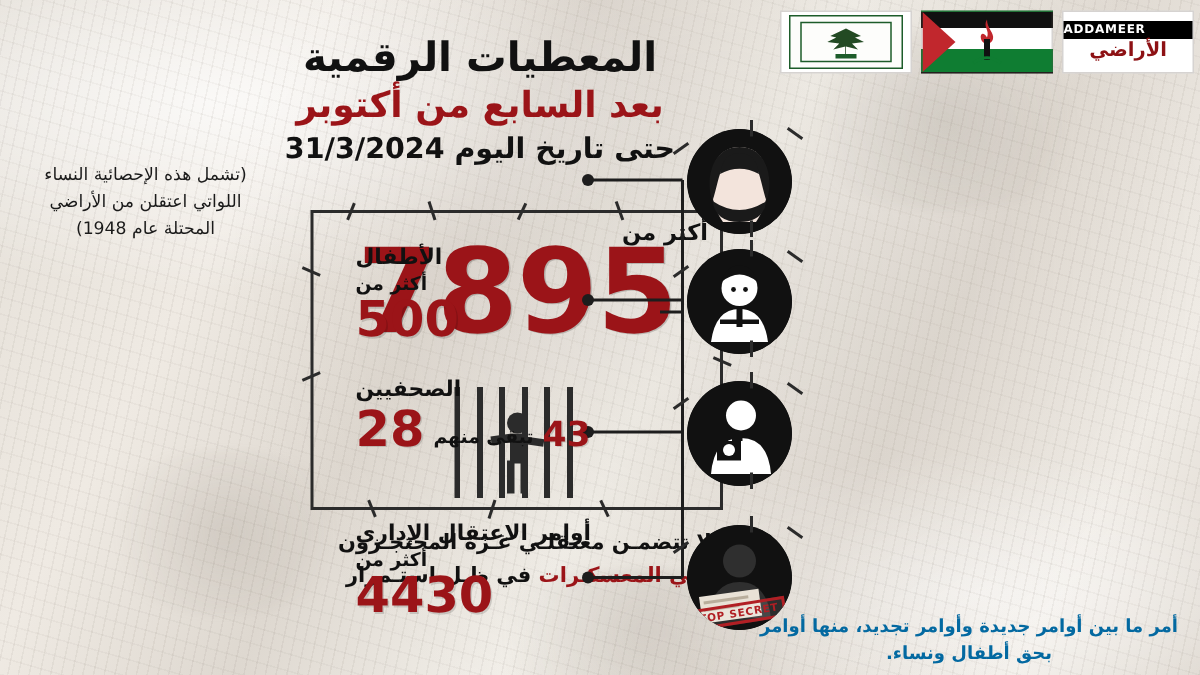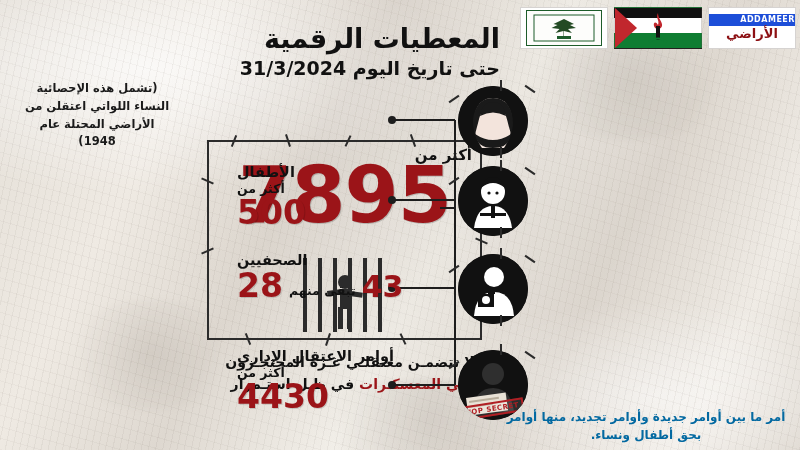--- a/index.html
+++ b/index.html
@@ -32,22 +32,22 @@
   }
 
   
   #logos{position:absolute;top:4px;left:0;right:0;height:46px;}
   .logo{position:absolute;top:3px;height:40px;border:1px solid rgba(90,80,70,.25);}
   #logo-addameer{
     right:4px;width:86px;background:#ffffff;
     display:flex;flex-direction:column;align-items:center;justify-content:center;
   }
   #logo-addameer .lg-en{
-    font-size:8px;font-weight:bold;color:#ffffff;background:#1d4ed8;
-    width:100%;text-align:right;letter-spacing:.5px;line-height:12px;
+    font-size:8px;font-weight:bold;color:#ffffff;background:#000000;
+    width:100%;text-align:left;letter-spacing:.5px;line-height:12px;
   }
   #logo-addameer .lg-ar{
     font-size:13px;font-weight:bold;color:#8d1114;line-height:16px;
     font-family:"DejaVu Sans", sans-serif;
   }
   #logo-pal{
     right:98px;width:86px;
     background:linear-gradient(180deg,#101010 0 26%,#ffffff 26% 62%,#0f7d32 62% 100%);
     overflow:hidden;
   }
@@ -68,21 +68,21 @@
     right:192px;width:86px;background:#ffffff;
     display:flex;align-items:center;justify-content:center;
   }
   #logo-pmo .emblem{
     width:74px;height:34px;border:1px solid #1d5c2a;position:relative;background:#fdfdfb;
     display:flex;align-items:center;justify-content:center;
   }
 
   
   #heading{
-    position:absolute;top:24px;right:300px;width:360px;
+    position:absolute;top:24px;right:300px;width:360px;text-align:center;
     direction:rtl;
   }
   #heading .h1{
     font-size:27px;font-weight:bold;color:#111;line-height:1.12;letter-spacing:0;
   }
   #heading .h2{
     font-size:24px;font-weight:bold;color:#9b1418;line-height:1.2;margin-top:2px;
   }
   #heading .h3{
     font-size:19px;font-weight:bold;color:#111;line-height:1.25;margin-top:3px;
@@ -120,22 +120,22 @@
   }
 
   #footnote{
     position:absolute;top:352px;right:300px;width:300px;text-align:center;
     font-size:14px;font-weight:bold;color:#111;line-height:1.55;direction:rtl;
   }
   #footnote .red{color:#9b1418;}
 
   
   #sidenote{
-    position:absolute;top:80px;right:628px;width:150px;text-align:center;
-    font-size:11.5px;color:#1a1a1a;line-height:1.55;direction:rtl;font-weight:bold;
+    position:absolute;top:108px;right:628px;width:150px;text-align:center;
+    font-size:11.5px;color:#1a1a1a;line-height:1.55;direction:rtl;font-weight:normal;
   }
 
   
   .row{position:absolute;right:228px;width:330px;height:72px;}
   .row .icon{
     position:absolute;right:44px;top:2px;width:70px;height:70px;border-radius:50%;
     background:#111;overflow:hidden;
   }
   .row .icon .glyph{
     position:absolute;left:50%;top:50%;transform:translate(-50%,-50%);
@@ -143,21 +143,21 @@
   }
   .row .labels{
     position:absolute;right:120px;top:0;width:215px;text-align:left;direction:rtl;
   }
   .row .title{font-size:14.5px;font-weight:bold;color:#111;line-height:1.15;}
   .row .sub{font-size:12.5px;font-weight:bold;color:#111;line-height:1.2;}
   .row .value{
     font-size:33px;font-weight:bold;color:#9b1418;line-height:1;
     text-shadow:1px 1px 0 rgba(0,0,0,.14);
   }
-  .row .value.small{font-size:30px;}
+  .row .value.small{font-size:23px;}
   .inline{display:flex;align-items:flex-end;justify-content:flex-end;gap:6px;}
   .stackR{display:flex;flex-direction:column;align-items:flex-end;}
 
   
   #conn{position:absolute;left:0;top:0;width:800px;height:450px;}
 
   #bottomnote{
     position:absolute;bottom:6px;right:4px;width:300px;text-align:center;
     font-size:12px;font-weight:bold;color:#0369a1;line-height:1.5;direction:rtl;
   }
@@ -201,20 +201,21 @@
         <rect x="1" y="1" width="60" height="26" fill="none" stroke="#1d5c2a" stroke-width="1"></rect>
         <path d="M31 5 l10 5 -4 1 6 3 -8 1 4 4 -8 -2 0 5 -0.5 0 0 -5 -8 2 4 -4 -8 -1 6 -3 -4 -1 Z" fill="#234a23"></path>
         <rect x="24" y="22" width="14" height="3" fill="#1d5c2a"></rect>
       </svg>
     </div>
   </div>
 </div>
 
 <div id="heading">
   <div class="h1">المعطيات الرقمية</div>
+  <div class="h2">بعد السابع من أكتوبر</div>
   <div class="h3">حتى تاريخ اليوم 31/3/2024</div>
 </div>
 
 <div id="bigbox">
   <div class="frame"></div>
 
   <div class="barb" style="top:-5px;left:26px;width:2px;height:12px;transform:rotate(22deg);"></div>
   <div class="barb" style="top:-6px;left:80px;width:2px;height:13px;transform:rotate(-18deg);"></div>
   <div class="barb" style="top:-5px;left:140px;width:2px;height:12px;transform:rotate(25deg);"></div>
   <div class="barb" style="top:-6px;left:205px;width:2px;height:13px;transform:rotate(-20deg);"></div>

